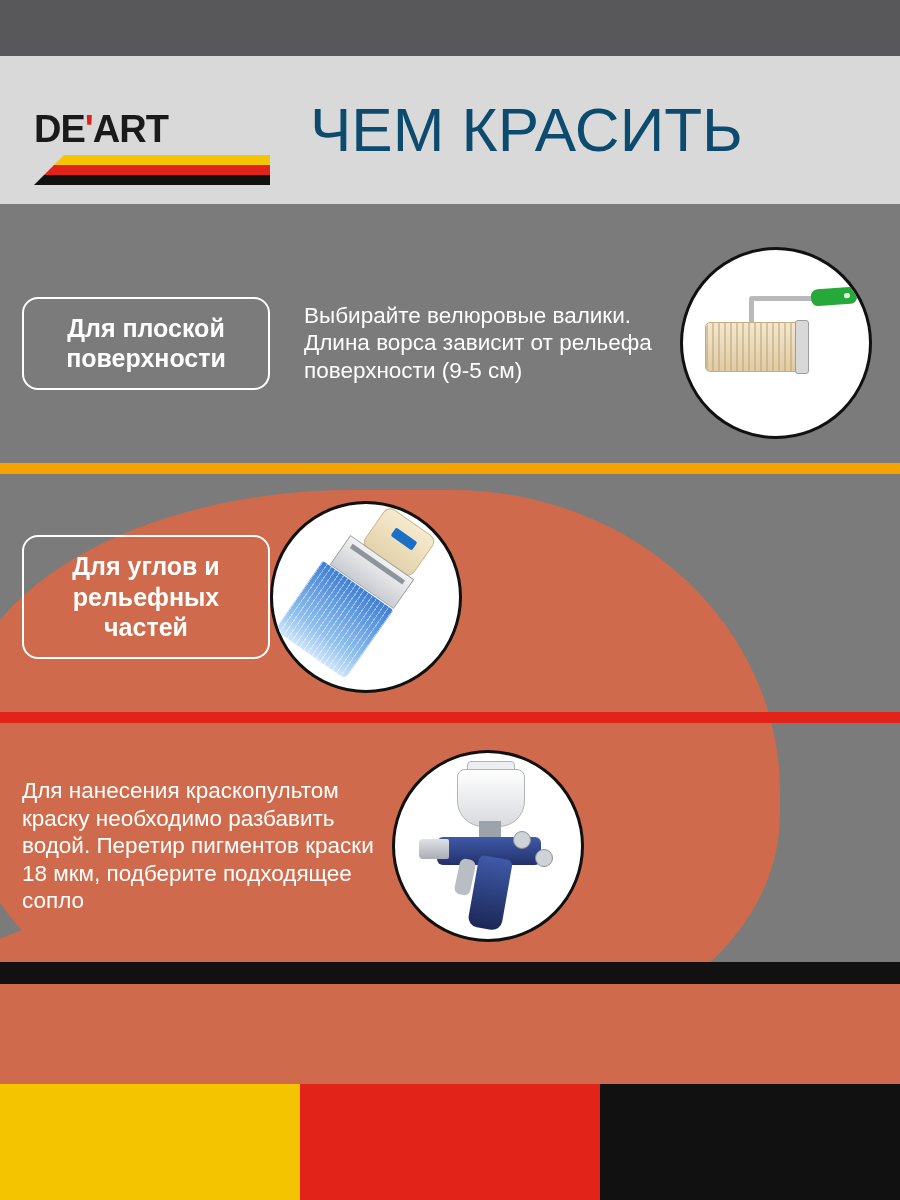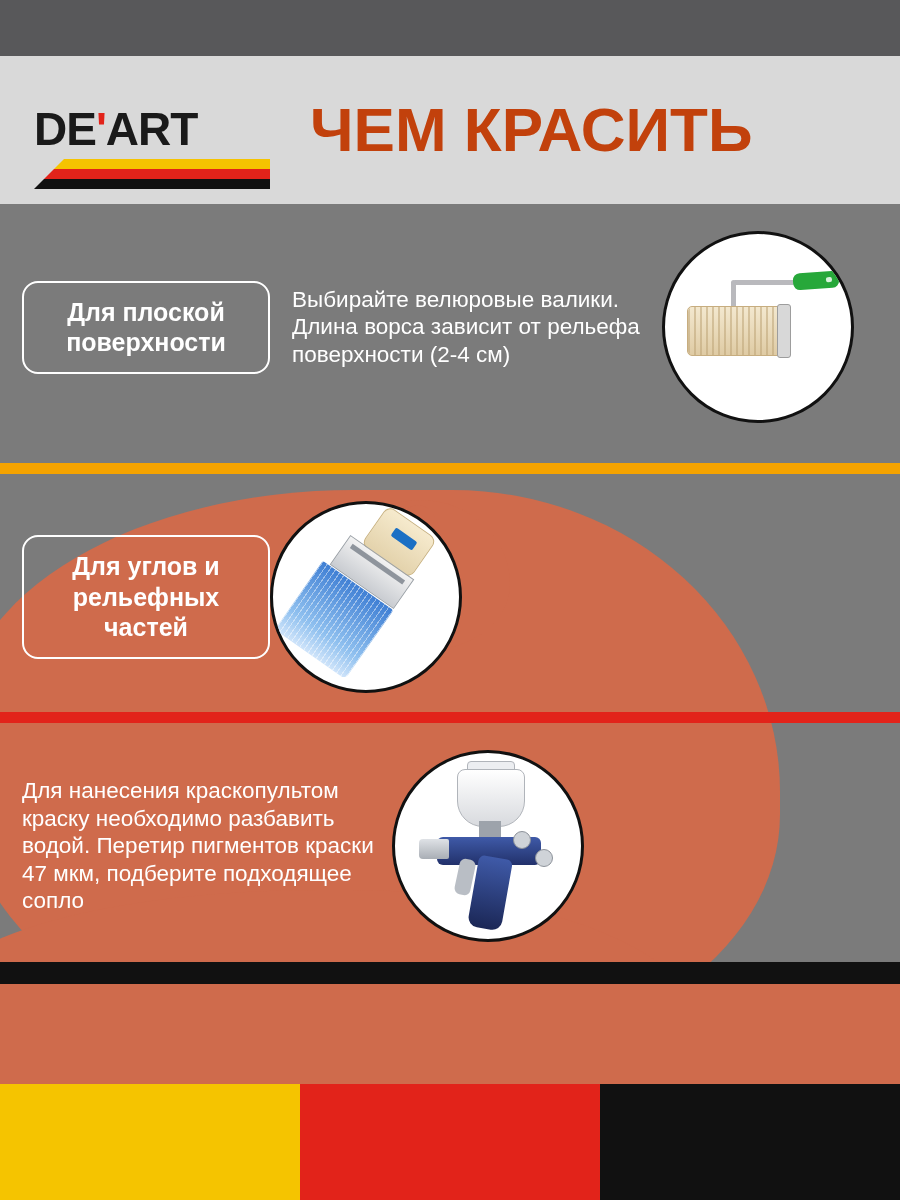--- a/index.html
+++ b/index.html
@@ -46,21 +46,21 @@
   }
   .logo {
     width: 236px;
     flex: 0 0 236px;
     position: relative;
     margin-top: -6px;
   }
   .logo-word {
     font-family: "Liberation Sans", sans-serif;
     font-weight: bold;
-    font-size: 46px;
+    font-size: 38px;
     letter-spacing: -1px;
     color: #1a1a1a;
     line-height: 1;
     white-space: nowrap;
     margin-top: 41px;
   }
   .logo-word .red {
     color: #e2231a;
   }
   .logo-flag {
@@ -81,23 +81,23 @@
   .logo-flag .b3 { top: 20px; background: #111; }
   .logo-flag .notch {
     position: absolute;
     top: 0; left: 0;
     width: 0; height: 0;
     border-left: 30px solid #d9d9d9;
     border-bottom: 30px solid transparent;
   }
   .header-title {
     font-family: "Liberation Sans", sans-serif;
-    font-weight: bold;
+    font-weight: normal;
     font-size: 62px;
-    color: #c2410c;
+    color: #0c4a6e;
     letter-spacing: 0px;
     margin-left: 40px;
     line-height: 1;
     white-space: nowrap;
   }
 
   
   .splash {
     position: absolute;
     left: -40px;
@@ -168,21 +168,21 @@
 
   
   .row {
     position: absolute;
     left: 0;
     width: 900px;
     height: 246px;
     display: flex;
     align-items: center;
   }
-  .row-1 { top: 204px; }
+  .row-1 { top: 220px; gap: 12px; }
   .row-2 { top: 474px; }
   .row-3 { top: 723px; }
 
   .pill {
     flex: 0 0 248px;
     margin-left: 22px;
     border: 2px solid #ffffff;
     border-radius: 16px;
     color: #ffffff;
     font-size: 25px;
@@ -436,42 +436,42 @@
   <div class="splash-tail"></div>
   <div class="splash-drop"></div>
   <div class="splash-low"></div>
 
   <div class="bar bar-orange"></div>
   <div class="bar bar-red"></div>
   <div class="bar bar-black"></div>
 
   <div class="row row-1">
     <div class="pill">Для плоской поверхности</div>
-    <div class="desc">Выбирайте велюровые валики. Длина ворса зависит от рельефа поверхности (2-4 см)</div>
+    <div class="desc">Выбирайте велюровые валики. Длина ворса зависит от рельефа поверхности (9-5 см)</div>
     <div class="photo">
       <div class="roller-rod"></div>
       <div class="roller-rod2"></div>
       <div class="roller-body"></div>
       <div class="roller-cap"></div>
       <div class="roller-handle"></div>
     </div>
   </div>
 
   <div class="row row-2">
     <div class="pill">Для углов и рельефных частей</div>
     <div class="photo">
       <div class="brush-handle"></div>
       <div class="brush-blue-tip"></div>
       <div class="brush-ferrule"></div>
       <div class="brush-bristles"></div>
     </div>
   </div>
 
   <div class="row row-3">
-    <div class="desc">Для нанесения краскопультом краску необходимо разбавить водой. Перетир пигментов краски 47 мкм, подберите подходящее сопло</div>
+    <div class="desc">Для нанесения краскопультом краску необходимо разбавить водой. Перетир пигментов краски 18 мкм, подберите подходящее сопло</div>
     <div class="photo">
       <div class="gun-cup-lid"></div>
       <div class="gun-cup"></div>
       <div class="gun-neck"></div>
       <div class="gun-body"></div>
       <div class="gun-nozzle"></div>
       <div class="gun-knob1"></div>
       <div class="gun-knob2"></div>
       <div class="gun-trigger"></div>
       <div class="gun-grip"></div>

